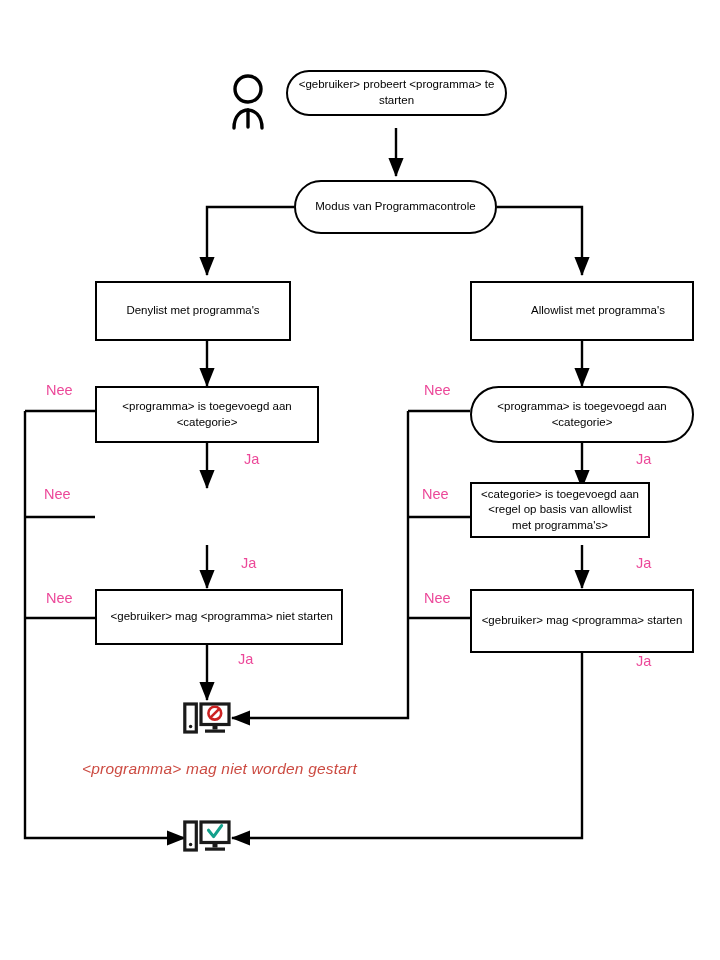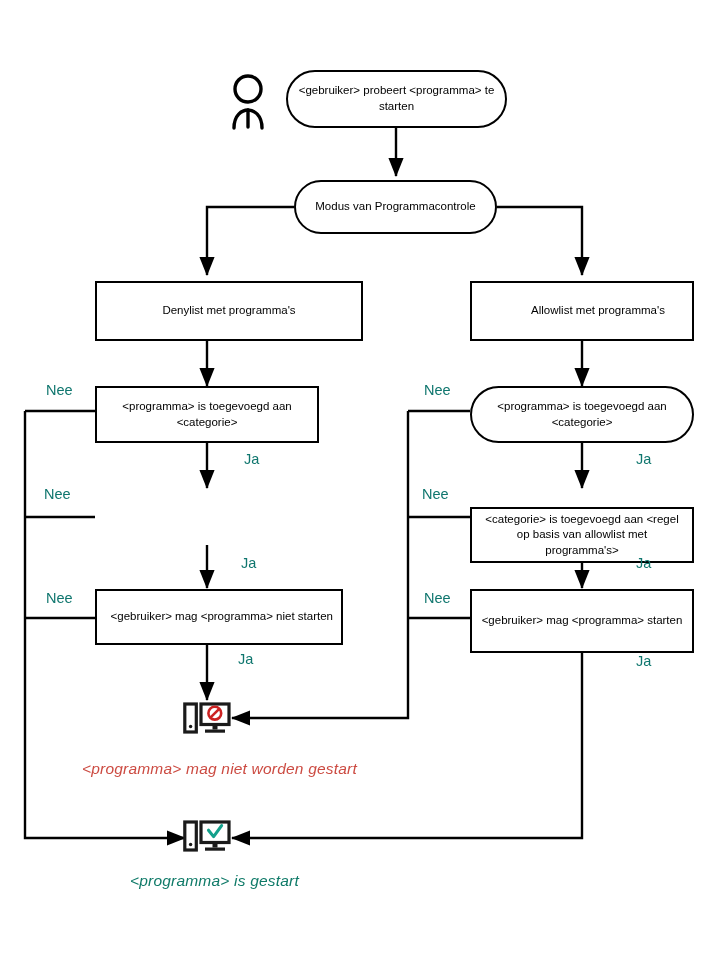--- a/index.html
+++ b/index.html
@@ -42,21 +42,21 @@
   }
   .node.stadium {
     border-radius: 999px;
   }
   .node.rect {
     border-radius: 0;
   }
   .edge-label {
     position: absolute;
     font-size: 14.5px;
-    color: #0f766e;
+    color: #ec4899;
     white-space: nowrap;
   }
   .result-text {
     position: absolute;
     font-size: 15.5px;
     white-space: nowrap;
     letter-spacing: 0.2px;
     font-style: italic;
   }
   .result-text.denied {
@@ -121,46 +121,46 @@
   <div class="actor" style="left:222px; top:72px; width:52px; height:62px;">
     <svg width="52" height="62" viewBox="0 0 52 62" xmlns="http://www.w3.org/2000/svg">
       <g stroke="#000000" stroke-width="3.4" fill="none" stroke-linecap="round">
         <circle cx="26" cy="17" r="13"></circle>
         <path d="M12,56 C12,43 20,38 26,38 C32,38 40,43 40,56"></path>
         <line x1="26" y1="38" x2="26" y2="55"></line>
       </g>
     </svg>
   </div>
 
-  <div class="node stadium" style="left:286px; top:70px; width:221px; height:58px;">
+  <div class="node stadium" style="left:286px; top:70px; width:221px; height:46px;">
     <span>&lt;gebruiker&gt; probeert &lt;programma&gt; te starten</span>
   </div>
 
   <div class="node stadium" style="left:294px; top:180px; width:203px; height:54px;justify-content:center;">
     <span>Modus van Programmacontrole</span>
   </div>
 
-  <div class="node rect" style="left:95px; top:281px; width:268px; height:60px;">
+  <div class="node rect" style="left:95px; top:281px; width:196px; height:60px;">
     <span>Denylist met programma's</span>
   </div>
 
   <div class="node rect" style="left:470px; top:281px; width:224px; height:60px;padding-left:40px;">
     <span>Allowlist met programma's</span>
   </div>
 
   <div class="node rect" style="left:95px; top:386px; width:224px; height:57px;">
     <span>&lt;programma&gt; is toegevoegd aan &lt;categorie&gt;</span>
   </div>
 
   <div class="node stadium" style="left:470px; top:386px; width:224px; height:57px;">
     <span>&lt;programma&gt; is toegevoegd aan &lt;categorie&gt;</span>
   </div>
 
 
-  <div class="node rect" style="left:470px; top:507px; width:224px; height:56px;">
+  <div class="node rect" style="left:470px; top:482px; width:180px; height:56px;">
     <span>&lt;categorie&gt; is toegevoegd aan &lt;regel op basis van allowlist met programma's&gt;</span>
   </div>
 
   <div class="node rect" style="left:95px; top:589px; width:248px; height:56px;justify-content:flex-end;">
     <span>&lt;gebruiker&gt; mag &lt;programma&gt; niet starten</span>
   </div>
 
   <div class="node rect" style="left:470px; top:589px; width:224px; height:64px;">
     <span>&lt;gebruiker&gt; mag &lt;programma&gt; starten</span>
   </div>
@@ -204,15 +204,14 @@
       <rect x="1.8" y="4" width="11.5" height="28" fill="#ffffff" stroke="#1a1a1a" stroke-width="3.2"></rect>
       <circle cx="7.6" cy="26.5" r="1.7" fill="#1a1a1a"></circle>
       <rect x="18" y="4" width="28" height="20.5" fill="#ffffff" stroke="#1a1a1a" stroke-width="3.2"></rect>
       <rect x="29.5" y="24.5" width="5" height="5" fill="#1a1a1a"></rect>
       <rect x="22" y="29.5" width="20" height="3.2" fill="#1a1a1a"></rect>
 
       <path d="M25.5,12.2 L30.6,18.6 L38.6,7.6" fill="none" stroke="#13a08b" stroke-width="3.1" stroke-linecap="round" stroke-linejoin="round"></path>
     </svg>
   </div>
 
-  <div class="result-text allowed" style="left:130px; top:872px;">&lt;programma&gt; is gestart</div>
 
 </div>
 
 </body></html>

